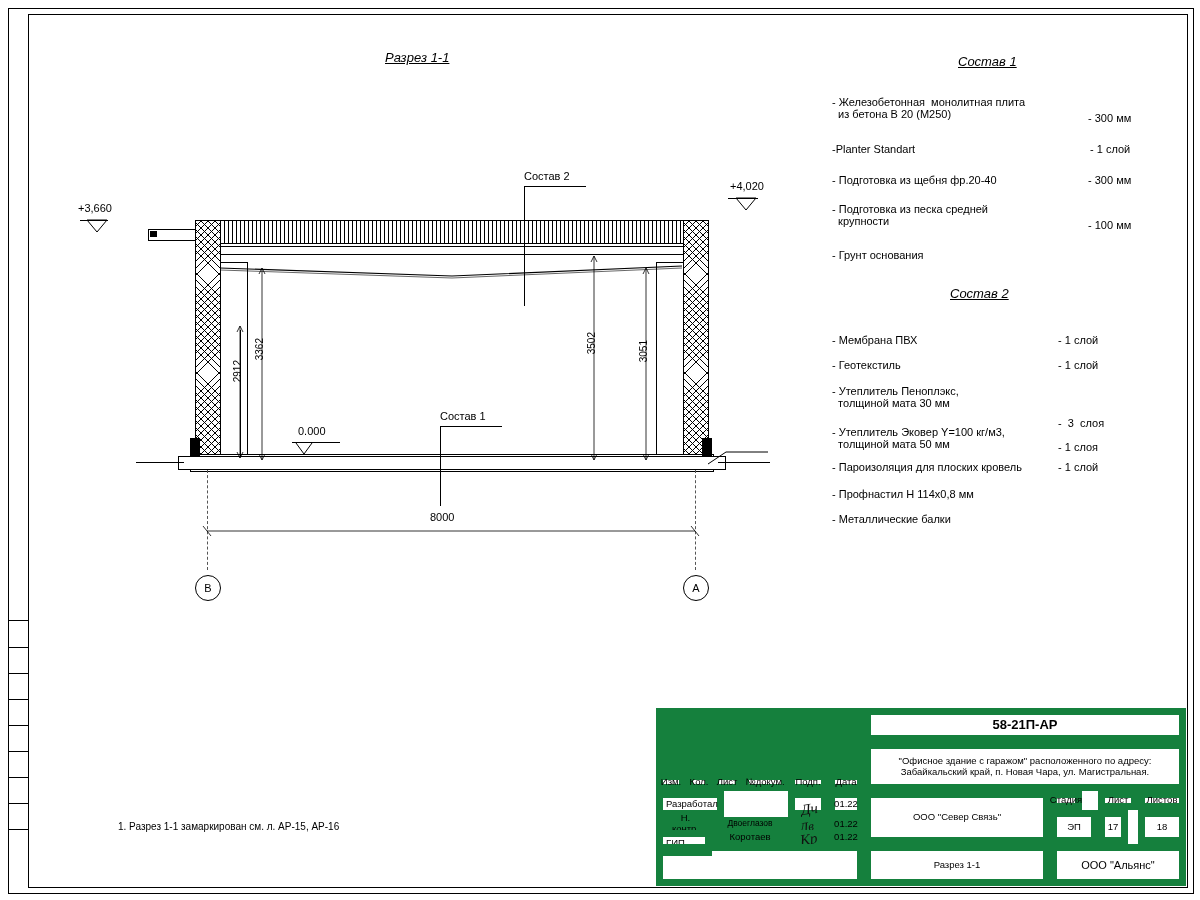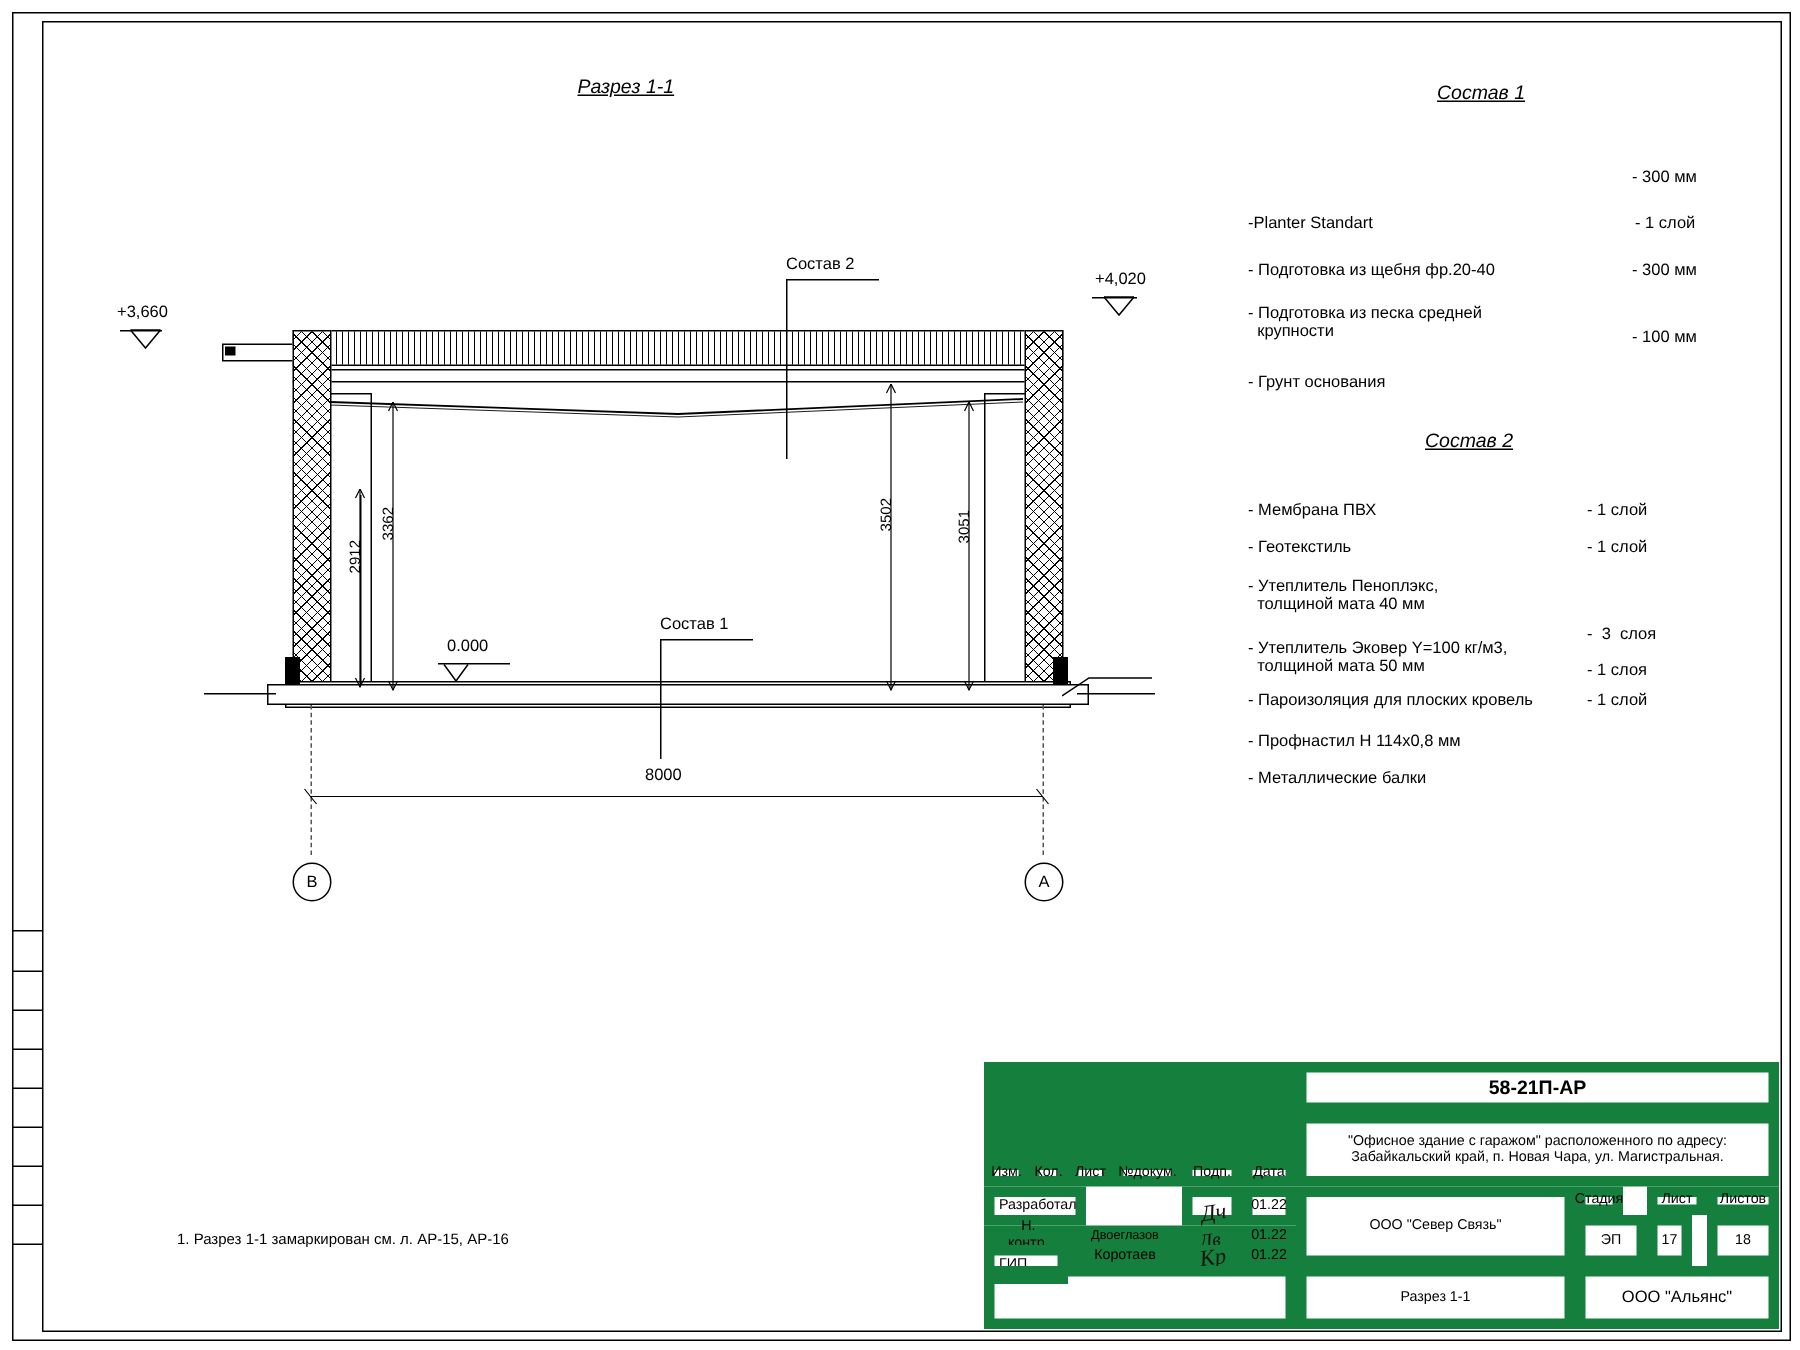--- a/index.html
+++ b/index.html
@@ -158,37 +158,39 @@
 
     <div class="circ" style="left:155px;top:545px;">
       <span>В</span>
     </div>
     <div class="circ" style="left:643px;top:545px;">
       <span>А</span>
     </div>
   </div>
 
   <div class="compo-h" style="left:958px;top:54px;">Состав 1</div>
+  <div class="comp-row" style="left:832px;top:96px;">- Железобетонная  монолитная плита
+  из бетона В 20 (М250)</div>
   <div class="comp-row" style="left:1088px;top:112px;">- 300 мм</div>
   <div class="comp-row" style="left:832px;top:143px;">-Planter Standart</div>
   <div class="comp-row" style="left:1090px;top:143px;">- 1 слой</div>
   <div class="comp-row" style="left:832px;top:174px;">- Подготовка из щебня фр.20-40</div>
   <div class="comp-row" style="left:1088px;top:174px;">- 300 мм</div>
   <div class="comp-row" style="left:832px;top:203px;">- Подготовка из песка средней
   крупности</div>
   <div class="comp-row" style="left:1088px;top:219px;">- 100 мм</div>
   <div class="comp-row" style="left:832px;top:249px;">- Грунт основания</div>
 
   <div class="compo-h" style="left:950px;top:286px;">Состав 2</div>
   <div class="comp-row" style="left:832px;top:334px;">- Мембрана ПВХ</div>
   <div class="comp-row" style="left:1058px;top:334px;">- 1 слой</div>
   <div class="comp-row" style="left:832px;top:359px;">- Геотекстиль</div>
   <div class="comp-row" style="left:1058px;top:359px;">- 1 слой</div>
   <div class="comp-row" style="left:832px;top:385px;">- Утеплитель Пеноплэкс,
-  толщиной мата 40 мм</div>
+  толщиной мата 30 мм</div>
   <div class="comp-row" style="left:1058px;top:400px;margin-top:17px;">-  3  слоя</div>
   <div class="comp-row" style="left:832px;top:426px;">- Утеплитель Эковер Y=100 кг/м3,
   толщиной мата 50 мм</div>
   <div class="comp-row" style="left:1058px;top:441px;">- 1 слоя</div>
   <div class="comp-row" style="left:832px;top:461px;">- Пароизоляция для плоских кровель</div>
   <div class="comp-row" style="left:1058px;top:461px;">- 1 слой</div>
   <div class="comp-row" style="left:832px;top:488px;">- Профнастил Н 114х0,8 мм</div>
   <div class="comp-row" style="left:832px;top:513px;">- Металлические балки</div>
 
   <div class="txt-sm" style="left:118px;top:821px;">1. Разрез 1-1 замаркирован см. л. АР-15, АР-16</div>

